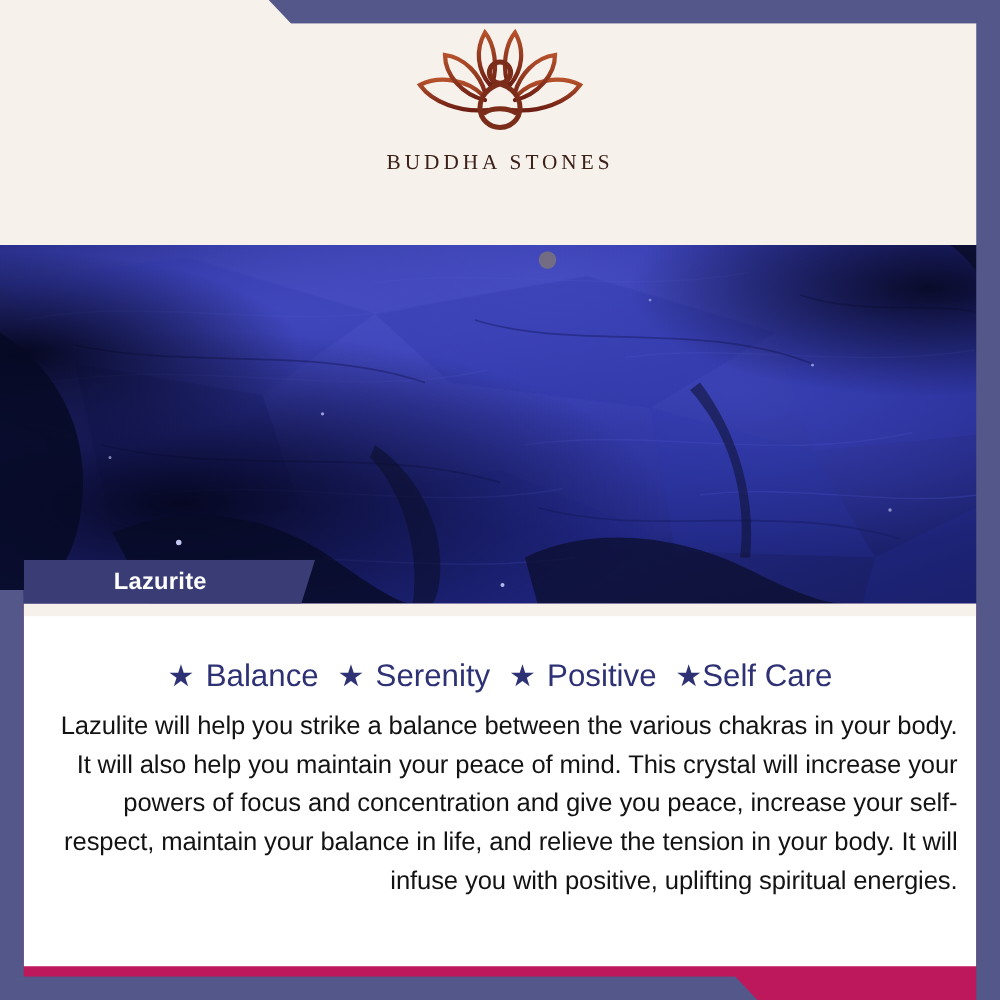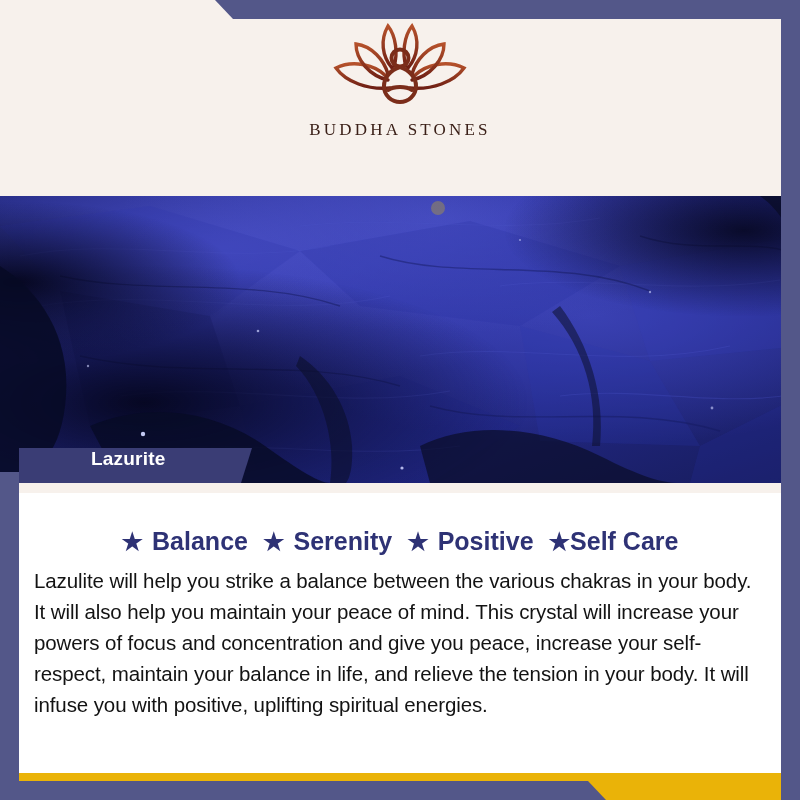--- a/index.html
+++ b/index.html
@@ -8,21 +8,21 @@
     width: 800px;
     height: 800px;
     overflow: hidden;
     font-family: "Liberation Sans", sans-serif;
   }
 
   #poster {
     position: relative;
     width: 800px;
     height: 800px;
-    background: #eab308;
+    background: #be185d;
     overflow: hidden;
   }
 
   
   .frame-top {
     position: absolute;
     top: 0; left: 0;
     width: 800px; height: 19px;
     background: #535789;
     clip-path: polygon(215px 0, 800px 0, 800px 19px, 233px 19px);
@@ -109,21 +109,21 @@
 
   
   .name-banner {
     position: absolute;
     top: 448px; left: 19px;
     width: 233px; height: 35px;
     background: #3a3d75;
     clip-path: polygon(0 0, 233px 0, 222px 35px, 0 35px);
     z-index: 4;
     display: flex;
-    align-items: flex-start;
+    align-items: center;
   }
   .name-text {
     padding-left: 72px;
     color: #ffffff;
     font-size: 19px;
     font-weight: bold;
     letter-spacing: 0.2px;
   }
 
   
@@ -142,38 +142,38 @@
   }
 
   .keywords {
     position: absolute;
     top: 44px; left: 0;
     width: 762px;
     text-align: center;
     white-space: nowrap;
     color: #2e3275;
     font-size: 25px;
-    font-weight: bold;
+    font-weight: normal;
     font-family: "Liberation Sans Narrow", "Liberation Sans", sans-serif;
   }
   .kw { display: inline-block; }
   .kw .star { font-size: 24px; }
   .kw-gap { display: inline-block; width: 9px; }
   .kw-sep { display: inline-block; width: 15px; }
 
   .body-text {
     position: absolute;
     top: 82px; left: 15px;
     width: 732px;
     font-size: 20.5px;
     line-height: 31px;
     color: #131313;
     font-family: "Liberation Sans Narrow", "Liberation Sans", sans-serif;
     letter-spacing: -0.1px;
-    text-align: left;
+    text-align: right;
   }
 </style>
 </head>
 <body>
 
 <div id="poster">
 
   <div class="header">
     <div class="logo-wrap">
 

